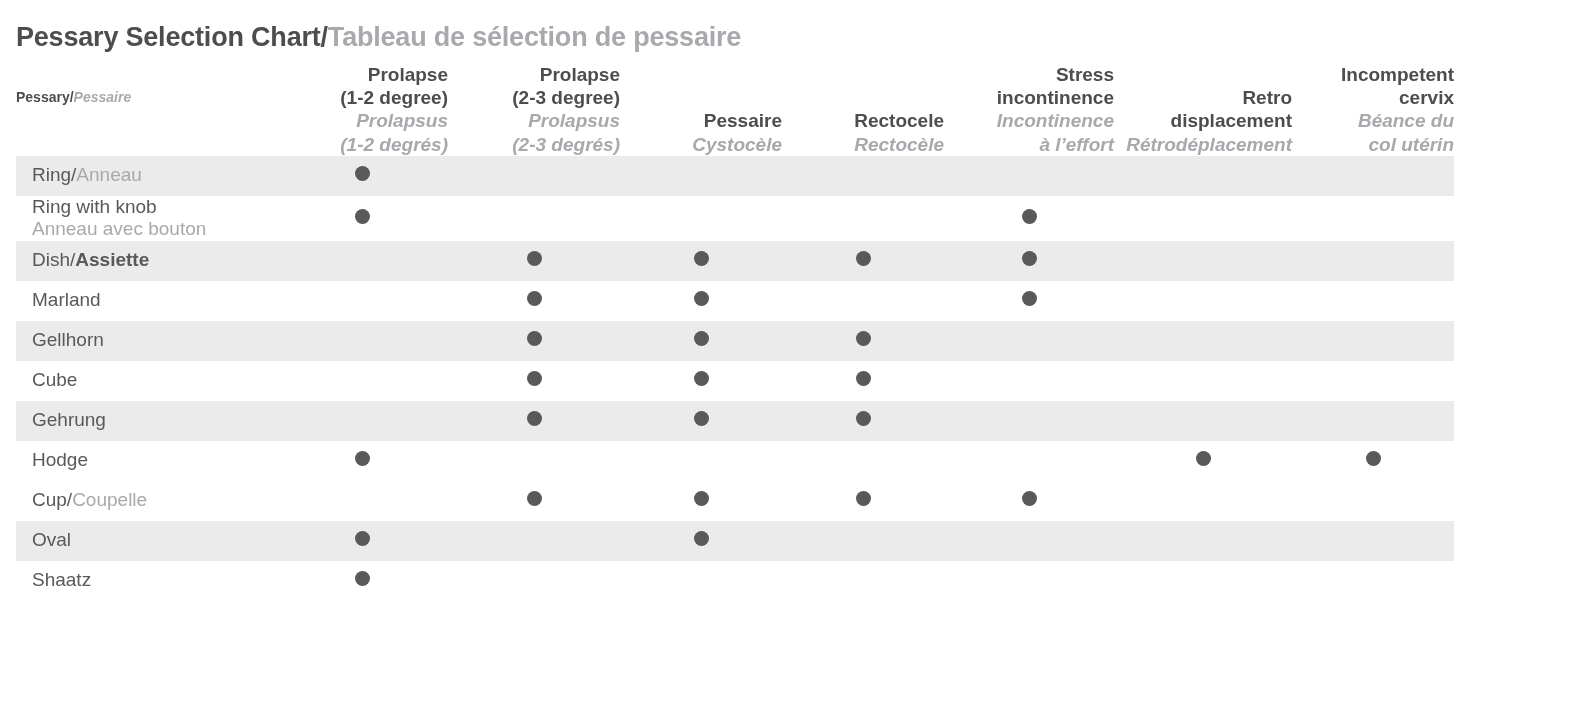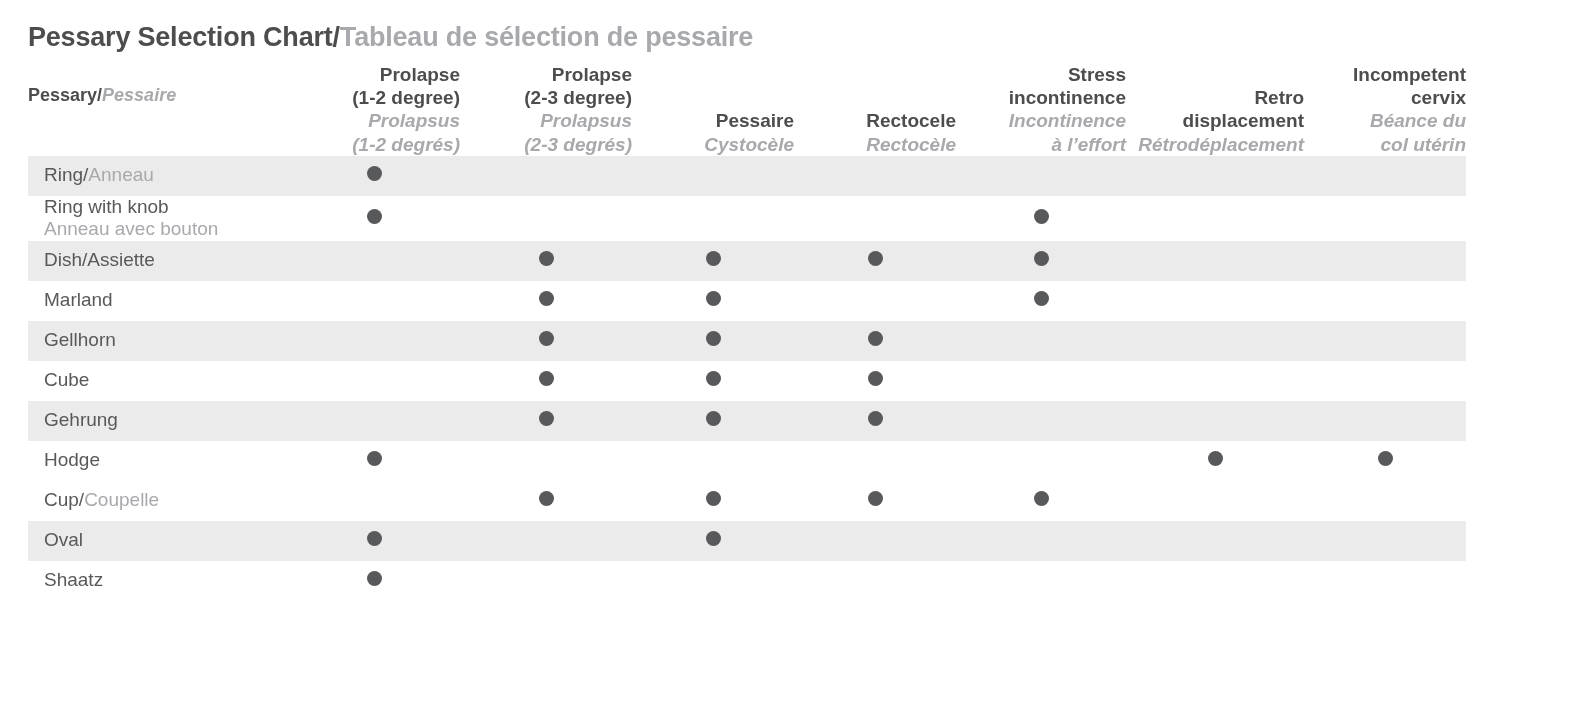--- a/index.html
+++ b/index.html
@@ -12,21 +12,21 @@
     height: 727px;
     font-family: "Liberation Sans", sans-serif;
     color: #4a4a4a;
     overflow: hidden;
   }
   .page {
     position: relative;
     width: 1438px;
     height: 727px;
     box-sizing: border-box;
-    padding: 0 28px;
+    padding: 0 16px;
   }
   
   .title-row {
     padding-top: 22px;
     padding-bottom: 10px;
     white-space: nowrap;
   }
   .title-en {
     font-size: 27px;
     font-weight: bold;
@@ -68,21 +68,21 @@
   }
   .h-fr {
     font-size: 19px;
     font-weight: bold;
     color: #a7a9ac;
     display: block;
     font-style: italic;
   }
   .rowhead-col .h-en, .rowhead-col .h-fr {
     display: inline;
-    font-size: 18px;
+    font-size: 14px;
   }
   tbody tr {
     height: 40px;
   }
   tbody tr.alt td {
     background: #ebebeb;
   }
   tbody td.rowname {
     text-align: left;
     padding-left: 16px;
@@ -181,21 +181,21 @@
           </td>
           <td class="cell"><span class="dot" style="background: rgb(88, 89, 91);"></span></td>
           <td class="cell"></td>
           <td class="cell"></td>
           <td class="cell"></td>
           <td class="cell"><span class="dot" style="background: rgb(88, 89, 91);"></span></td>
           <td class="cell"></td>
           <td class="cell"></td>
         </tr>
         <tr class="alt">
-          <td class="rowname"><span class="n-en">Dish/</span><span class="n-fr" style="color: rgb(88, 89, 91); font-weight: normal;">Assiette</span></td>
+          <td class="rowname"><span class="n-en">Dish/</span><span class="n-fr" style="color: rgb(88, 89, 91); font-weight: bold;">Assiette</span></td>
           <td class="cell"></td>
           <td class="cell"><span class="dot" style="background: rgb(88, 89, 91);"></span></td>
           <td class="cell"><span class="dot" style="background: rgb(88, 89, 91);"></span></td>
           <td class="cell"><span class="dot" style="background: rgb(88, 89, 91);"></span></td>
           <td class="cell"><span class="dot" style="background: rgb(88, 89, 91);"></span></td>
           <td class="cell"></td>
           <td class="cell"></td>
         </tr>
         <tr>
           <td class="rowname"><span class="n-en">Marland</span></td>

